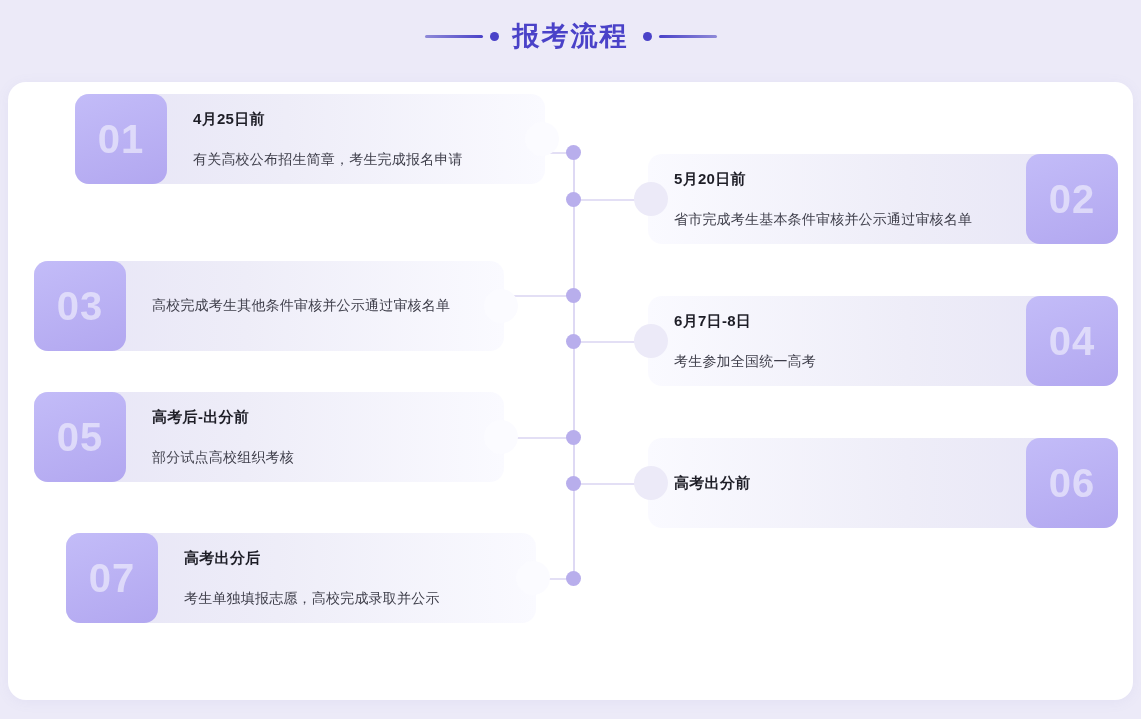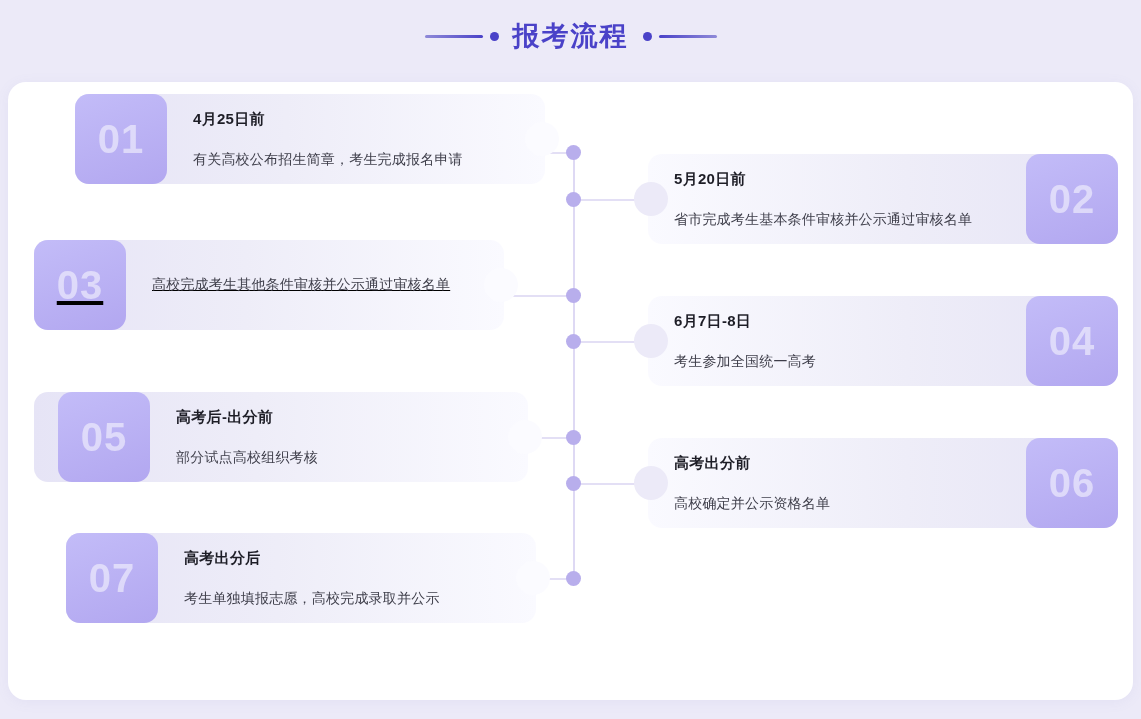--- a/index.html
+++ b/index.html
@@ -222,60 +222,59 @@
   <div class="bump"></div>
   <div class="badge">
     <span class="badge-num">02</span>
   </div>
   <div class="card-text">
     <div class="card-title">5月20日前</div>
     <div class="card-desc">省市完成考生基本条件审核并公示通过审核名单</div>
   </div>
 </div>
 
-<div class="card left" style="top:240px;text-decoration:underline;">
+<div class="card left" style="top:261px;">
   <div class="bump"></div>
   <div class="badge">
     <span class="badge-num">03</span>
   </div>
   <div class="card-text">
     <div class="card-desc">高校完成考生其他条件审核并公示通过审核名单</div>
   </div>
 </div>
 
 <div class="card right" style="top:296px;">
   <div class="bump"></div>
   <div class="badge">
     <span class="badge-num">04</span>
   </div>
   <div class="card-text">
     <div class="card-title">6月7日-8日</div>
     <div class="card-desc">考生参加全国统一高考</div>
   </div>
 </div>
 
-<div class="card left" style="top:392px;padding-left:24px;">
+<div class="card left" style="top:392px;">
   <div class="bump"></div>
   <div class="badge">
     <span class="badge-num">05</span>
   </div>
   <div class="card-text">
     <div class="card-title">高考后-出分前</div>
     <div class="card-desc">部分试点高校组织考核</div>
   </div>
 </div>
 
 <div class="card right" style="top:438px;">
   <div class="bump"></div>
   <div class="badge">
     <span class="badge-num">06</span>
   </div>
   <div class="card-text">
     <div class="card-title">高考出分前</div>
-    <div class="card-desc">高校确定并公示资格名单</div>
   </div>
 </div>
 
 <div class="card left" style="top:533px;margin-left:32px;">
   <div class="bump"></div>
   <div class="badge">
     <span class="badge-num">07</span>
   </div>
   <div class="card-text">
     <div class="card-title">高考出分后</div>

